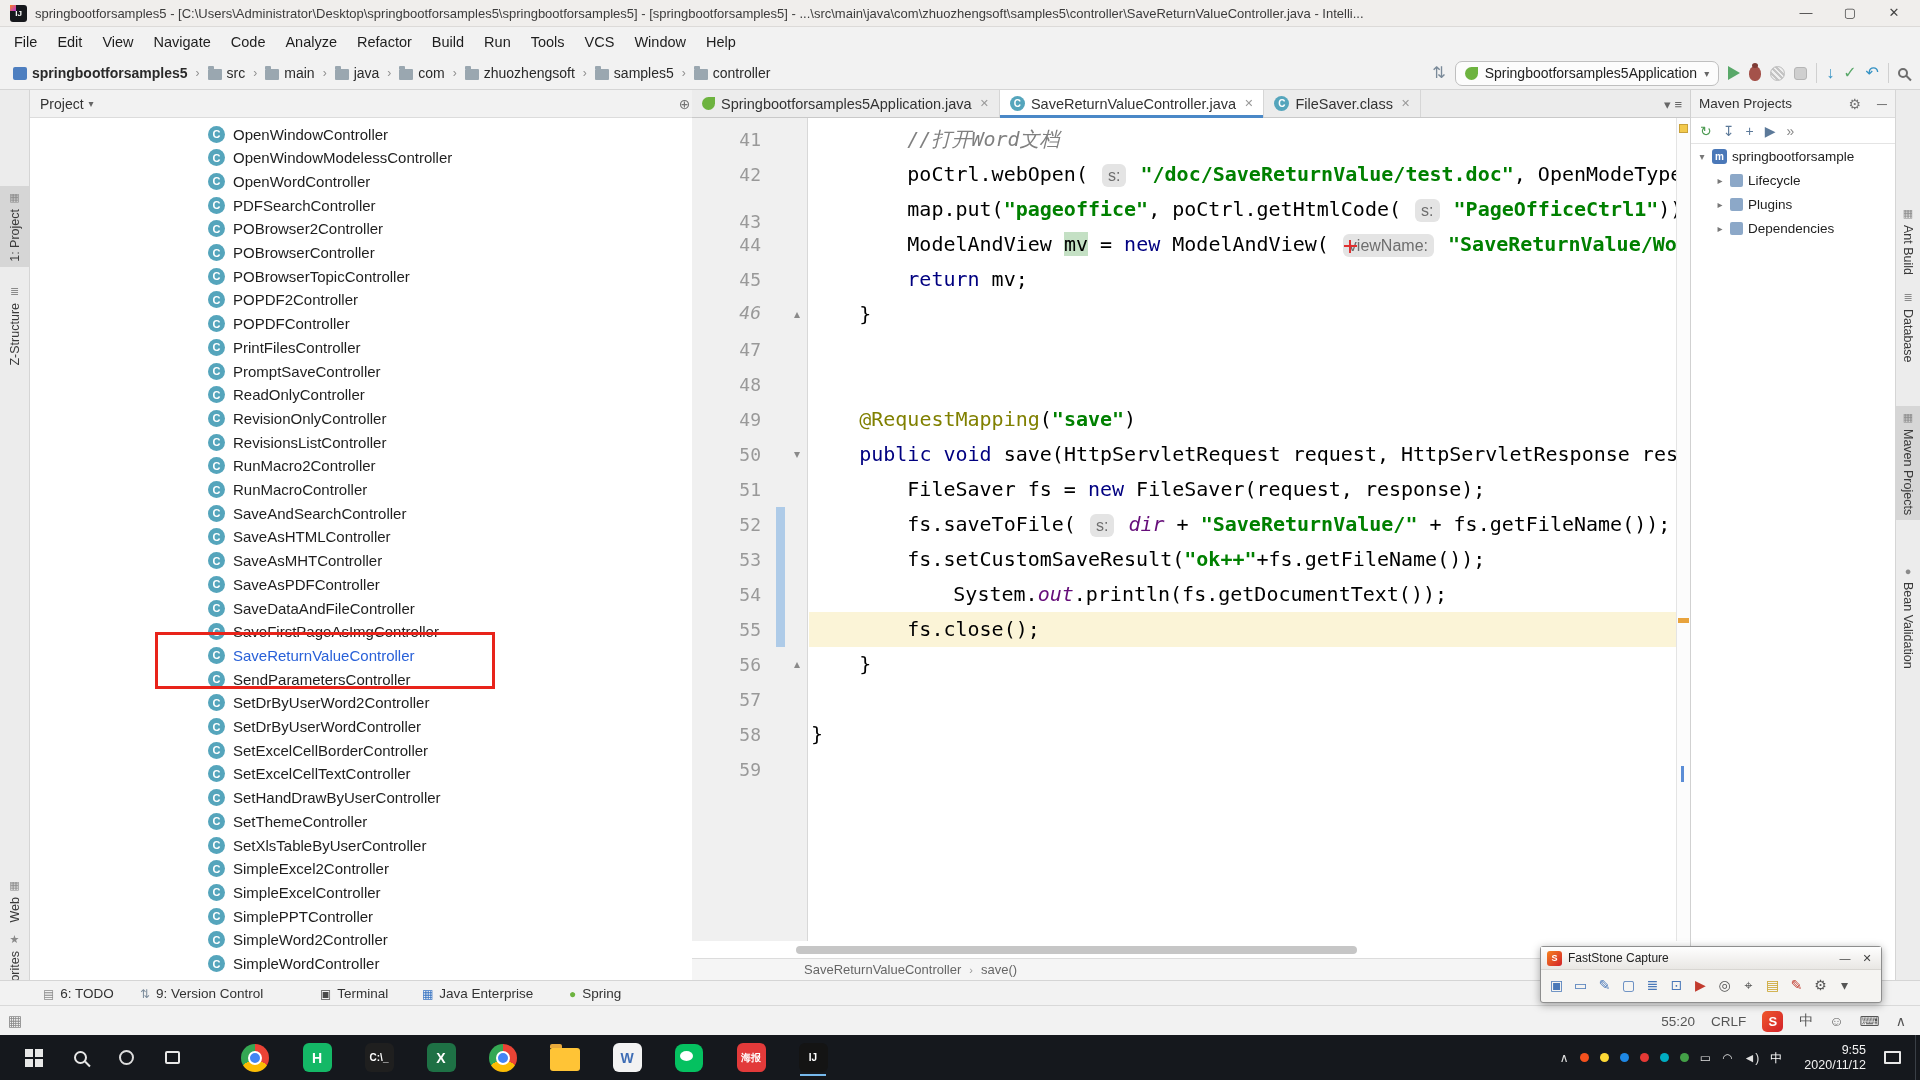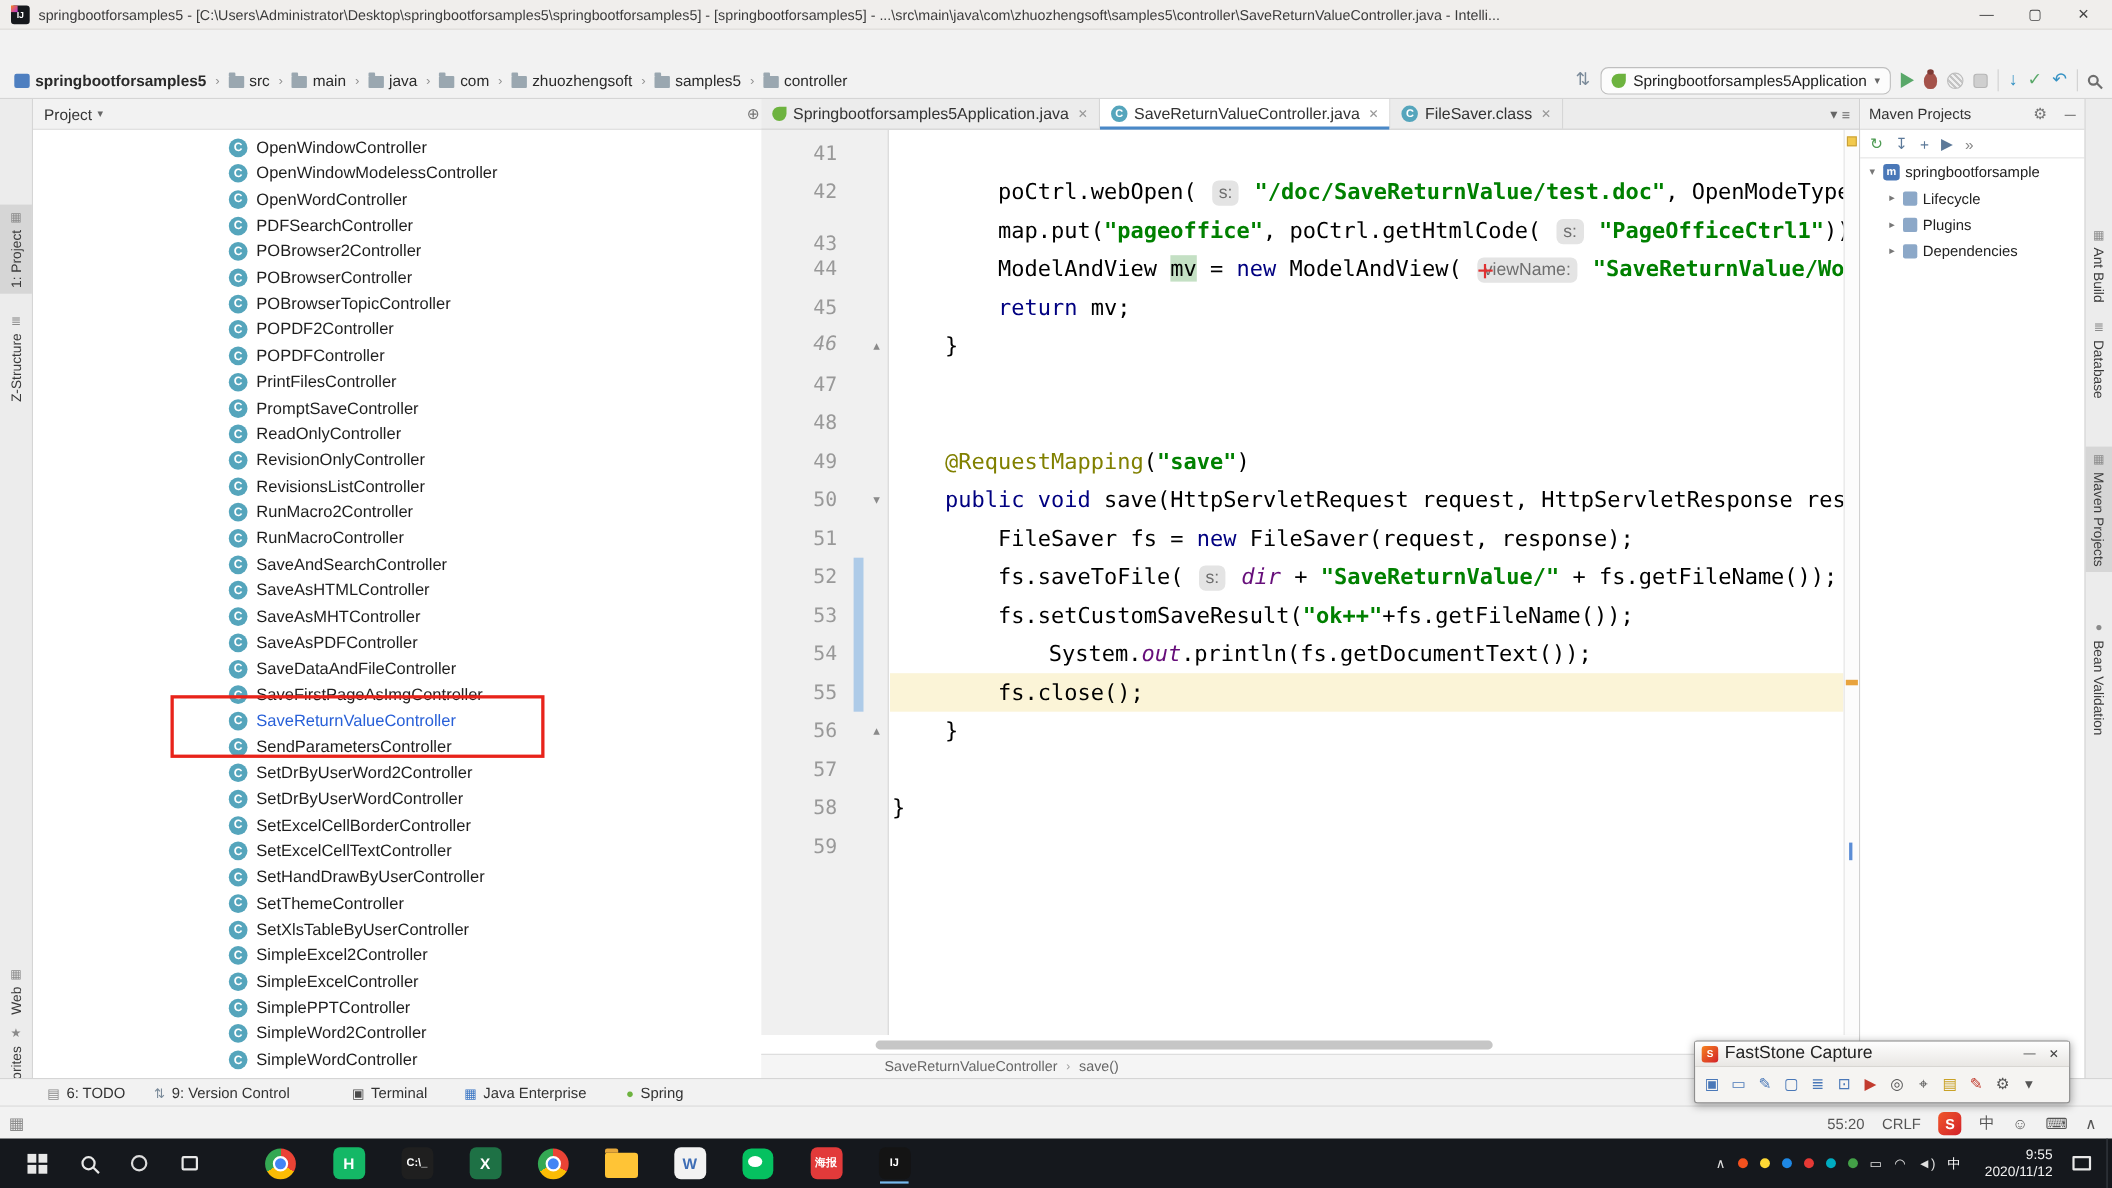--- a/index.html
+++ b/index.html
@@ -122,21 +122,21 @@
 
 .redbox{position:absolute;left:155px;top:632px;width:340px;height:57px;border:3px solid #E8231A;z-index:45}
 .mcross{position:absolute;left:1344px;top:240px;width:13px;height:13px;z-index:30}
 .mcross::before{content:'';position:absolute;left:0;top:5px;width:13px;height:2px;background:#E03030}
 .mcross::after{content:'';position:absolute;left:5px;top:0;width:2px;height:13px;background:#E03030}
 
 
 .fswin{position:absolute;left:1540px;top:946px;width:342px;height:57px;background:#F5F4F2;border:1px solid #8E8E8E;border-radius:3px;box-shadow:0 2px 8px rgba(0,0,0,.35);z-index:50}
 .fshead{height:23px;display:flex;align-items:center;padding:0 6px;gap:6px;background:linear-gradient(#FEFEFE,#E9E7E4);border-bottom:1px solid #D8D6D2}
 .fslogo{width:15px;height:15px;border-radius:3px;background:linear-gradient(135deg,#F6821F,#D2212A);color:#fff;font-size:9px;font-weight:bold;display:flex;align-items:center;justify-content:center}
-.fstitle{font-size:16px;color:#222;flex:1}
+.fstitle{font-size:12px;color:#222;flex:1}
 .fsbtn{width:16px;text-align:center;color:#444;font-size:11px}
 .fsicons{display:flex;align-items:center;gap:3px;padding:4px 5px}
 .fsico{width:21px;height:22px;display:flex;align-items:center;justify-content:center;font-size:14px}
 
 
 .taskbar{position:absolute;left:0;top:1035px;width:1920px;height:45px;background:#15181D;display:flex;align-items:center;z-index:60}
 .sysico{display:flex;align-items:center;justify-content:center;width:24px;margin-left:22px}
 .winlogo{display:grid;grid-template-columns:8px 8px;grid-template-rows:8px 8px;gap:2px}
 .winlogo i{background:#E8E8E8}
 .tsearch{width:13px;height:13px;border:2px solid #E8E8E8;border-radius:50%;position:relative}
@@ -169,20 +169,35 @@
   <div class="titlebar">
     <span class="appico">IJ</span>
     <span class="wtitle">springbootforsamples5 - [C:\Users\Administrator\Desktop\springbootforsamples5\springbootforsamples5] - [springbootforsamples5] - ...\src\main\java\com\zhuozhengsoft\samples5\controller\SaveReturnValueController.java - Intelli...</span>
     <span class="wctrls">
       <span class="wctrl">—</span>
       <span class="wctrl">▢</span>
       <span class="wctrl">✕</span>
     </span>
   </div>
 
+  <div class="menubar" id="menubar">
+      <div class="mitem">File</div>
+      <div class="mitem">Edit</div>
+      <div class="mitem">View</div>
+      <div class="mitem">Navigate</div>
+      <div class="mitem">Code</div>
+      <div class="mitem">Analyze</div>
+      <div class="mitem">Refactor</div>
+      <div class="mitem">Build</div>
+      <div class="mitem">Run</div>
+      <div class="mitem">Tools</div>
+      <div class="mitem">VCS</div>
+      <div class="mitem">Window</div>
+      <div class="mitem">Help</div>
+    </div>
 
   <div class="toolbar">
     <div class="crumbs" id="crumbs">
         <span class="crumb bold">
           <span class="cico proj"></span>
           <span>springbootforsamples5</span>
         </span>
         <span class="csep">›</span>
         <span class="crumb">
           <span class="cico fold"></span>
@@ -458,20 +473,21 @@
           <div class="gnum" style="top: 424px;">53</div>
           <div class="gnum" style="top: 459px;">54</div>
           <div class="gnum" style="top: 494px;">55</div>
           <div class="gnum" style="top: 529px;">56</div>
           <div class="gfold" style="top: 529px;">▴</div>
           <div class="gnum" style="top: 564px;">57</div>
           <div class="gnum" style="top: 599px;">58</div>
           <div class="gnum" style="top: 634px;">59</div>
         </div>
       <div id="codearea">
+          <div class="cline" style="top: 4px;"><span>        </span><span class="c-com">//打开Word文档</span></div>
           <div class="cline" style="top: 39px;"><span>        poCtrl.webOpen( </span><span class="c-hint">s:</span><span> </span><span class="c-str">"/doc/SaveReturnValue/test.doc"</span><span>, OpenModeType.</span></div>
           <div class="cline" style="top: 74px;"><span>        map.put(</span><span class="c-str">"pageoffice"</span><span>, poCtrl.getHtmlCode( </span><span class="c-hint">s:</span><span> </span><span class="c-str">"PageOfficeCtrl1"</span><span>));</span></div>
           <div class="cline" style="top: 109px;"><span>        ModelAndView </span><span class="c-mark">mv</span><span> = </span><span class="c-kw">new</span><span> ModelAndView( </span><span class="c-hint">viewName:</span><span> </span><span class="c-str">"SaveReturnValue/Wo</span></div>
           <div class="cline" style="top: 144px;"><span>        </span><span class="c-kw">return</span><span> mv;</span></div>
           <div class="cline" style="top: 179px;"><span>    }</span></div>
           <div class="cline" style="top: 214px;"></div>
           <div class="cline" style="top: 249px;"></div>
           <div class="cline" style="top: 284px;"><span>    </span><span class="c-ann">@RequestMapping</span><span>(</span><span class="c-str">"save"</span><span>)</span></div>
           <div class="cline" style="top: 319px;"><span>    </span><span class="c-kw">public</span><span> </span><span class="c-kw">void</span><span> save(HttpServletRequest request, HttpServletResponse resp</span></div>
           <div class="cline" style="top: 354px;"><span>        FileSaver fs = </span><span class="c-kw">new</span><span> FileSaver(request, response);</span></div>

